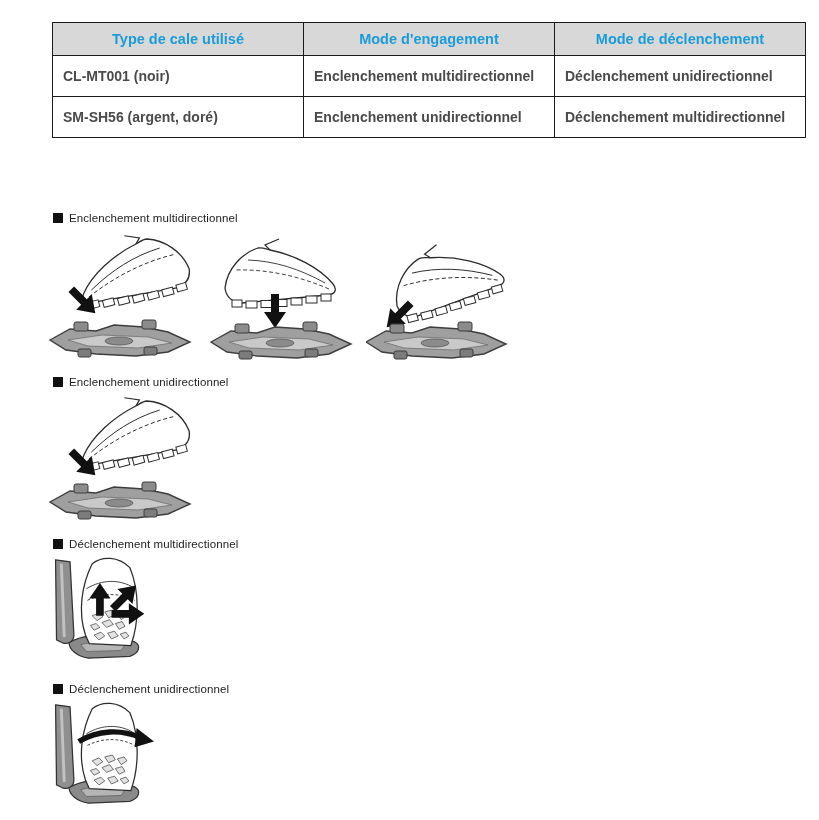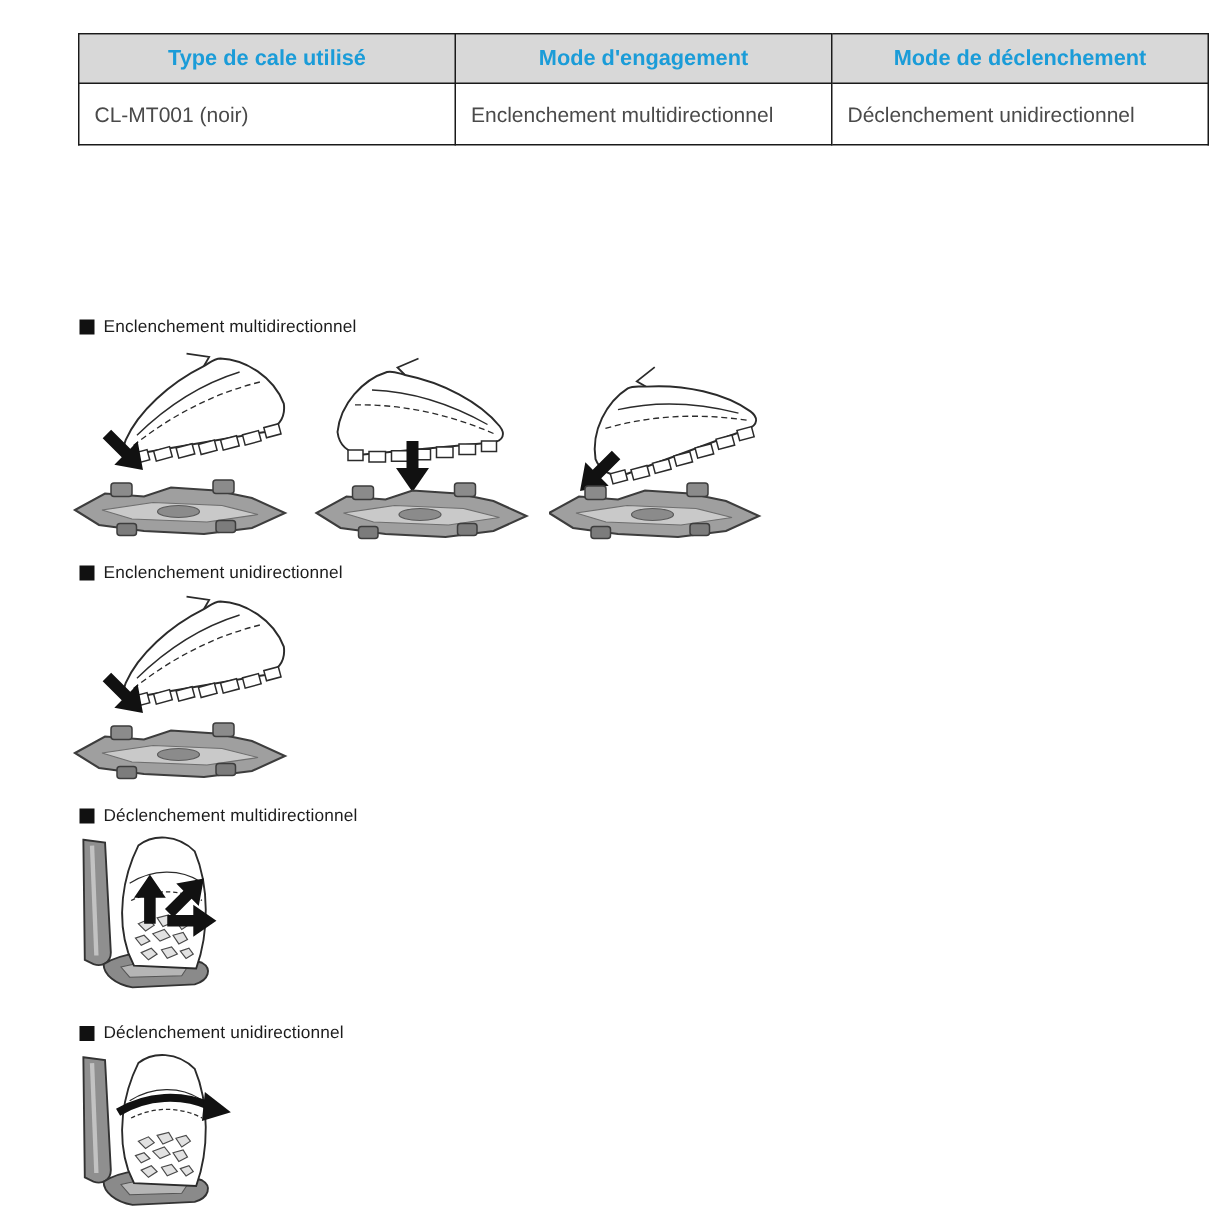--- a/index.html
+++ b/index.html
@@ -12,21 +12,21 @@
     position:absolute;left:36px;top:22px;width:754px;
     border-collapse:collapse;table-layout:fixed;
   }
   table.cleat th,table.cleat td{border:1px solid #1a1a1a;}
   table.cleat th{
     height:32px;background:#d8d8d8;color:#1b9cd8;
     font-size:14.5px;font-weight:bold;text-align:center;padding:0 4px;
   }
   table.cleat td{
     height:40px;background:#ffffff;color:#4a4a4a;
-    font-size:14px;font-weight:normal;text-align:left;padding:0 0 0 10px;
+    font-size:14px;font-weight:bold;text-align:left;padding:0 0 0 10px;
   }
   
   .section-heading{
     position:absolute;left:37px;display:flex;align-items:center;
     font-size:11.5px;color:#1c1c1c;letter-spacing:0.1px;
   }
   .bullet-square{
     width:10px;height:10px;background:#111;display:inline-block;
     margin-right:6px;flex:0 0 auto;
   }
@@ -97,20 +97,25 @@
         <th>Mode d'engagement</th>
         <th>Mode de déclenchement</th>
       </tr>
     </thead>
     <tbody>
       <tr>
         <td>CL-MT001 (noir)</td>
         <td>Enclenchement multidirectionnel</td>
         <td>Déclenchement unidirectionnel</td>
       </tr>
+      <tr>
+        <td>SM-SH56 (argent, doré)</td>
+        <td>Enclenchement unidirectionnel</td>
+        <td>Déclenchement multidirectionnel</td>
+      </tr>
     </tbody>
   </table>
 
   <div class="section-heading" style="top:212px">
     <span class="bullet-square"></span>
     <span>Enclenchement multidirectionnel</span>
   </div>
   <div class="figure-row" style="top:230px">
     <svg class="fig" width="150" height="130" viewBox="0 0 150 130">
       <use href="#shoe-side" transform="translate(24,4) rotate(-15,64,38)"></use>

